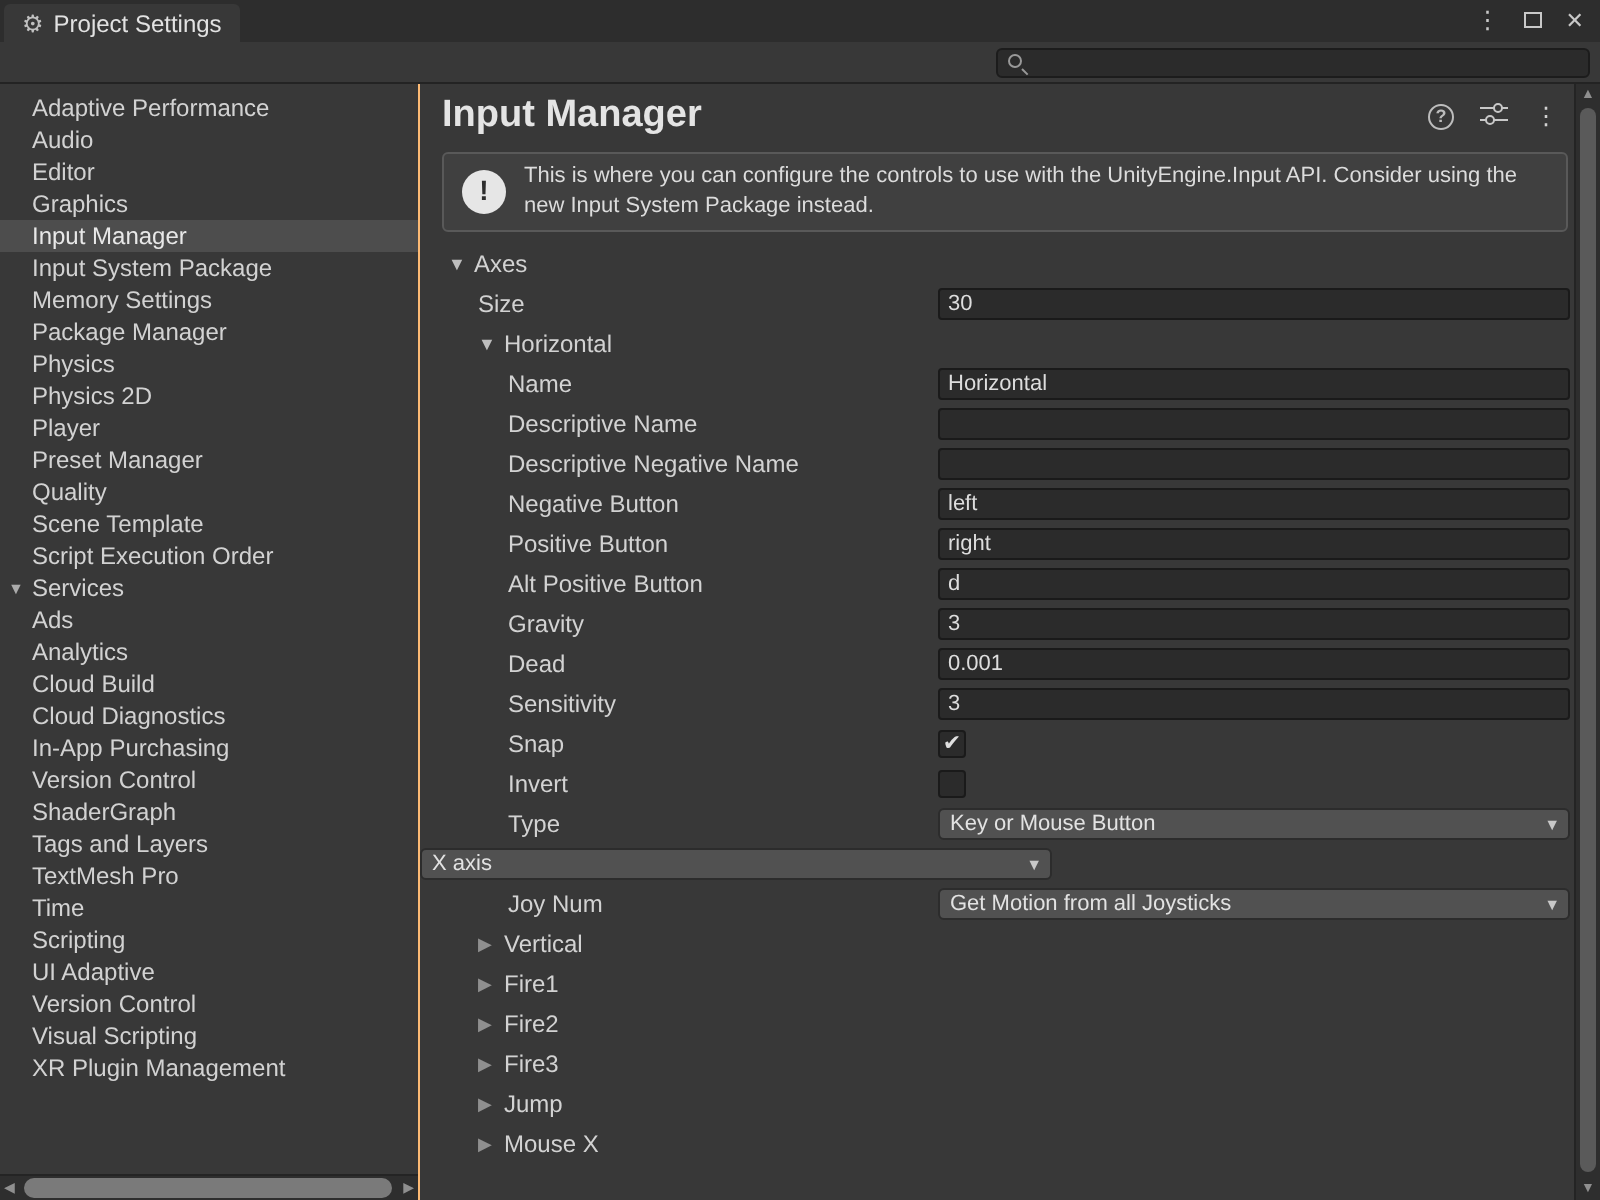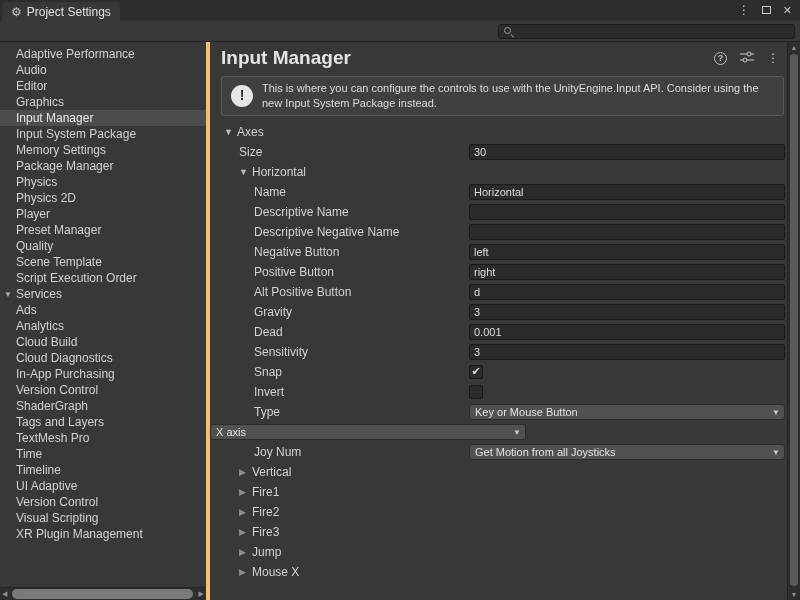--- a/index.html
+++ b/index.html
@@ -26,21 +26,21 @@
                display:flex; align-items:center; padding:0 4px; gap:4px; }
   .mag { position:relative; width:11px; height:11px; flex:0 0 11px; }
   .mag::before { content:''; position:absolute; left:1px; top:1px; width:5px; height:5px;
                  border:1px solid #999; border-radius:50%; }
   .mag::after { content:''; position:absolute; left:8px; top:8px; width:4px; height:1px;
                 background:#999; transform:rotate(45deg); transform-origin:left center; }
   .searchbox input { flex:1; background:transparent; border:none; outline:none; color:#DDD;
                      font-size:11px; font-family:inherit; height:13px; }
   
   .content { display:flex; height:558px; }
-  .sidebar { width:210px; flex:0 0 210px; border-right:4px solid #fdba74; position:relative; background:#383838; }
+  .sidebar { width:210px; flex:0 0 210px; border-right:1px solid #fdba74; position:relative; background:#383838; }
   .side-list { position:absolute; top:4px; left:0; right:0; bottom:13px; overflow:hidden; }
   .side-item { height:16px; display:flex; align-items:center; padding-left:16px;
                white-space:nowrap; color:#D2D2D2; cursor:default; }
   .side-item.selected { background:#4D4D4D; color:#E8E8E8; }
   .side-item.child { }
   .side-item.has-fold { padding-left:4px; }
   .side-tri { width:12px; font-size:8px; color:#ABABAB; }
   
   .h-scroll { position:absolute; bottom:0; left:0; right:0; height:13px; background:#2E2E2E; border-top:1px solid #242424; }
   .h-thumb { position:absolute; top:1px; bottom:1px; left:12px; right:13px; background:#7A7A7A; border-radius:5px; }
@@ -177,21 +177,21 @@
         <div class="side-item">
           <span>Tags and Layers</span>
         </div>
         <div class="side-item">
           <span>TextMesh Pro</span>
         </div>
         <div class="side-item">
           <span>Time</span>
         </div>
         <div class="side-item">
-          <span>Timeline</span>
+          <span>Scripting</span>
         </div>
         <div class="side-item">
           <span>UI Adaptive</span>
         </div>
         <div class="side-item">
           <span>Version Control</span>
         </div>
         <div class="side-item">
           <span>Visual Scripting</span>
         </div>

